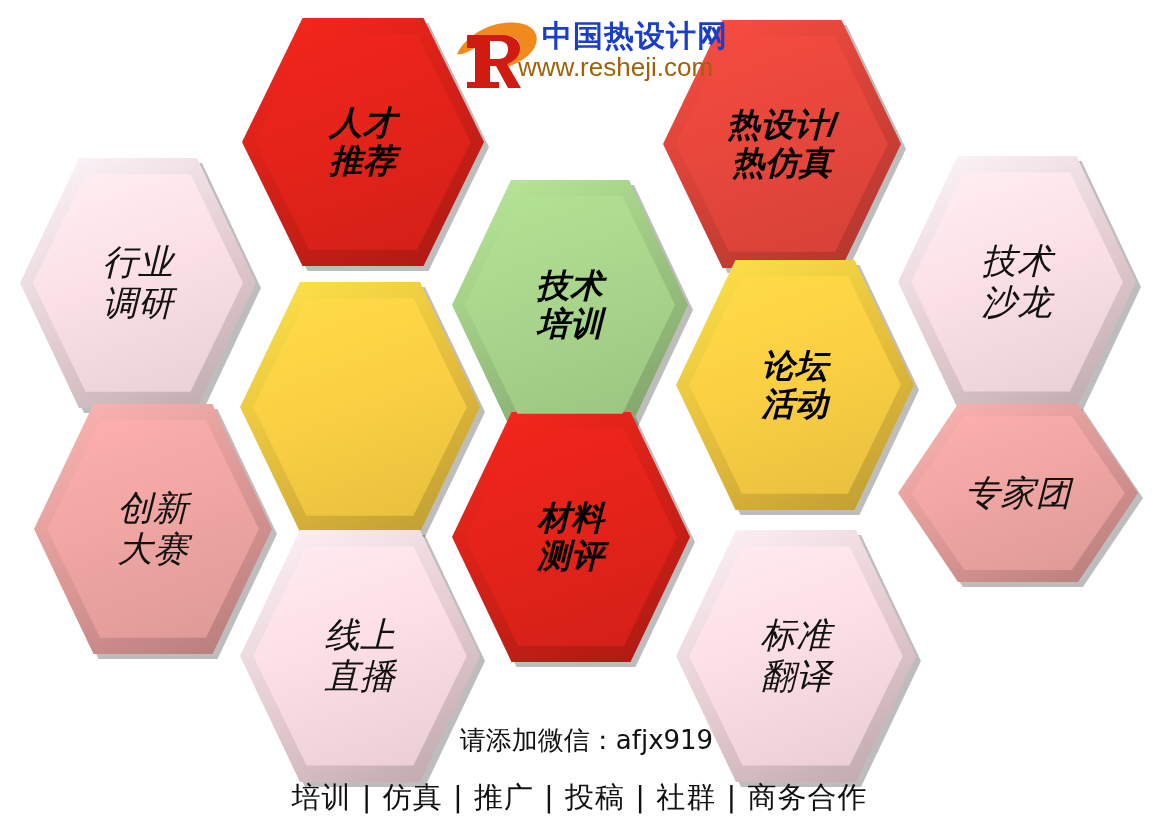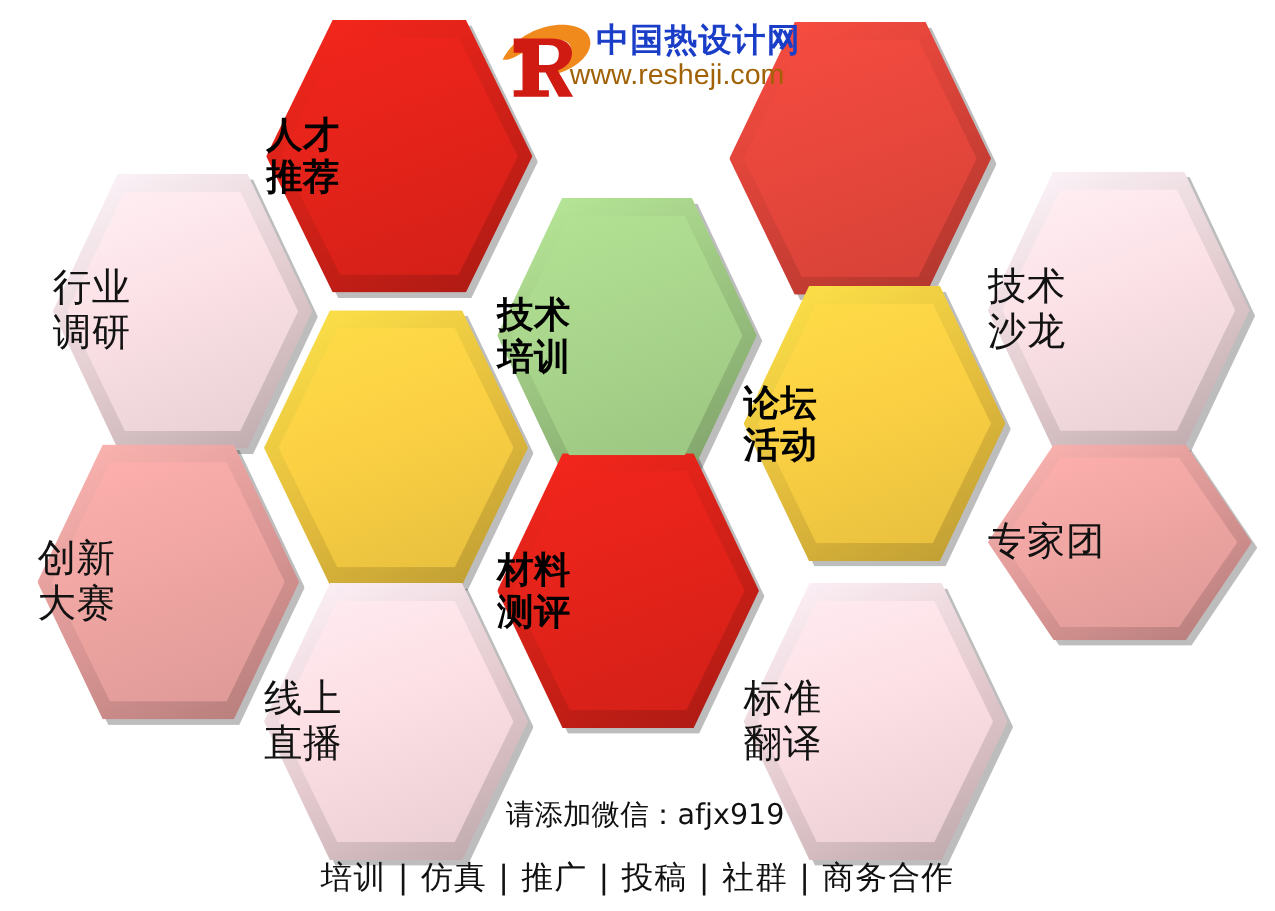--- a/index.html
+++ b/index.html
@@ -16,22 +16,23 @@
     position: absolute;
     left: 0; top: 0;
     width: 1159px; height: 828px;
   }
 
   
   .hex {
     position: absolute;
     display: flex;
     align-items: center;
-    justify-content: flex-start;
+    justify-content: center;
     box-sizing: border-box;
+    font-style: italic;
   }
   .hex .shape {
     position: absolute;
     left: 0; top: 0;
     width: 100%; height: 100%;
   }
   .hex .label {
     position: relative;
     z-index: 3;
     text-align: center;
@@ -114,22 +115,24 @@
         <div class="shape" style="clip-path: polygon(25% 0%, 75% 0%, 100% 50%, 75% 100%, 25% 100%, 0% 50%); background: rgba(0, 0, 0, 0.26); transform: translate(5px, 5px); z-index: 0;"></div>
         <div class="shape" style="clip-path: polygon(25% 0%, 75% 0%, 100% 50%, 75% 100%, 25% 100%, 0% 50%); background: linear-gradient(150deg, rgb(251, 39, 29) 0%, rgb(205, 32, 23) 55%, rgb(169, 26, 19) 100%); z-index: 1;"></div>
         <div class="shape" style="clip-path: polygon(25% 0%, 75% 0%, 100% 50%, 75% 100%, 25% 100%, 0% 50%); background: linear-gradient(160deg, rgb(242, 37, 28) 0%, rgb(228, 35, 26) 45%, rgb(210, 32, 24) 100%); left: 5.5%; top: 6.5%; width: 89%; height: 87%; z-index: 2;"></div>
         <div class="label">人才
 推荐</div>
       </div>
       <div class="hex strong" style="left: 663px; top: 20px; width: 238px; height: 248px;">
         <div class="shape" style="clip-path: polygon(25% 0%, 75% 0%, 100% 50%, 75% 100%, 25% 100%, 0% 50%); background: rgba(0, 0, 0, 0.26); transform: translate(5px, 5px); z-index: 0;"></div>
         <div class="shape" style="clip-path: polygon(25% 0%, 75% 0%, 100% 50%, 75% 100%, 25% 100%, 0% 50%); background: linear-gradient(150deg, rgb(255, 78, 66) 0%, rgb(209, 64, 54) 55%, rgb(172, 53, 44) 100%); z-index: 1;"></div>
         <div class="shape" style="clip-path: polygon(25% 0%, 75% 0%, 100% 50%, 75% 100%, 25% 100%, 0% 50%); background: linear-gradient(160deg, rgb(246, 75, 64) 0%, rgb(232, 71, 60) 45%, rgb(213, 65, 55) 100%); left: 5.5%; top: 6.5%; width: 89%; height: 87%; z-index: 2;"></div>
-      </div>
-      <div class="hex soft" style="left: 48px; top: 158px; width: 236px; height: 250px;">
+        <div class="label">热设计/
+热仿真</div>
+      </div>
+      <div class="hex soft" style="left: 20px; top: 158px; width: 236px; height: 250px;">
         <div class="shape" style="clip-path: polygon(25% 0%, 75% 0%, 100% 50%, 75% 100%, 25% 100%, 0% 50%); background: rgba(0, 0, 0, 0.26); transform: translate(5px, 5px); z-index: 0;"></div>
         <div class="shape" style="clip-path: polygon(25% 0%, 75% 0%, 100% 50%, 75% 100%, 25% 100%, 0% 50%); background: linear-gradient(150deg, rgb(255, 248, 253) 0%, rgb(226, 203, 207) 55%, rgb(186, 167, 170) 100%); z-index: 1;"></div>
         <div class="shape" style="clip-path: polygon(25% 0%, 75% 0%, 100% 50%, 75% 100%, 25% 100%, 0% 50%); background: linear-gradient(160deg, rgb(255, 239, 244) 0%, rgb(251, 225, 230) 45%, rgb(231, 207, 212) 100%); left: 5.5%; top: 6.5%; width: 89%; height: 87%; z-index: 2;"></div>
         <div class="label">行业
 调研</div>
       </div>
       <div class="hex strong" style="left: 452px; top: 180px; width: 236px; height: 250px;">
         <div class="shape" style="clip-path: polygon(25% 0%, 75% 0%, 100% 50%, 75% 100%, 25% 100%, 0% 50%); background: rgba(0, 0, 0, 0.26); transform: translate(5px, 5px); z-index: 0;"></div>
         <div class="shape" style="clip-path: polygon(25% 0%, 75% 0%, 100% 50%, 75% 100%, 25% 100%, 0% 50%); background: linear-gradient(150deg, rgb(186, 235, 154) 0%, rgb(152, 193, 126) 55%, rgb(125, 158, 104) 100%); z-index: 1;"></div>
         <div class="shape" style="clip-path: polygon(25% 0%, 75% 0%, 100% 50%, 75% 100%, 25% 100%, 0% 50%); background: linear-gradient(160deg, rgb(179, 227, 148) 0%, rgb(169, 214, 140) 45%, rgb(155, 197, 129) 100%); left: 5.5%; top: 6.5%; width: 89%; height: 87%; z-index: 2;"></div>

